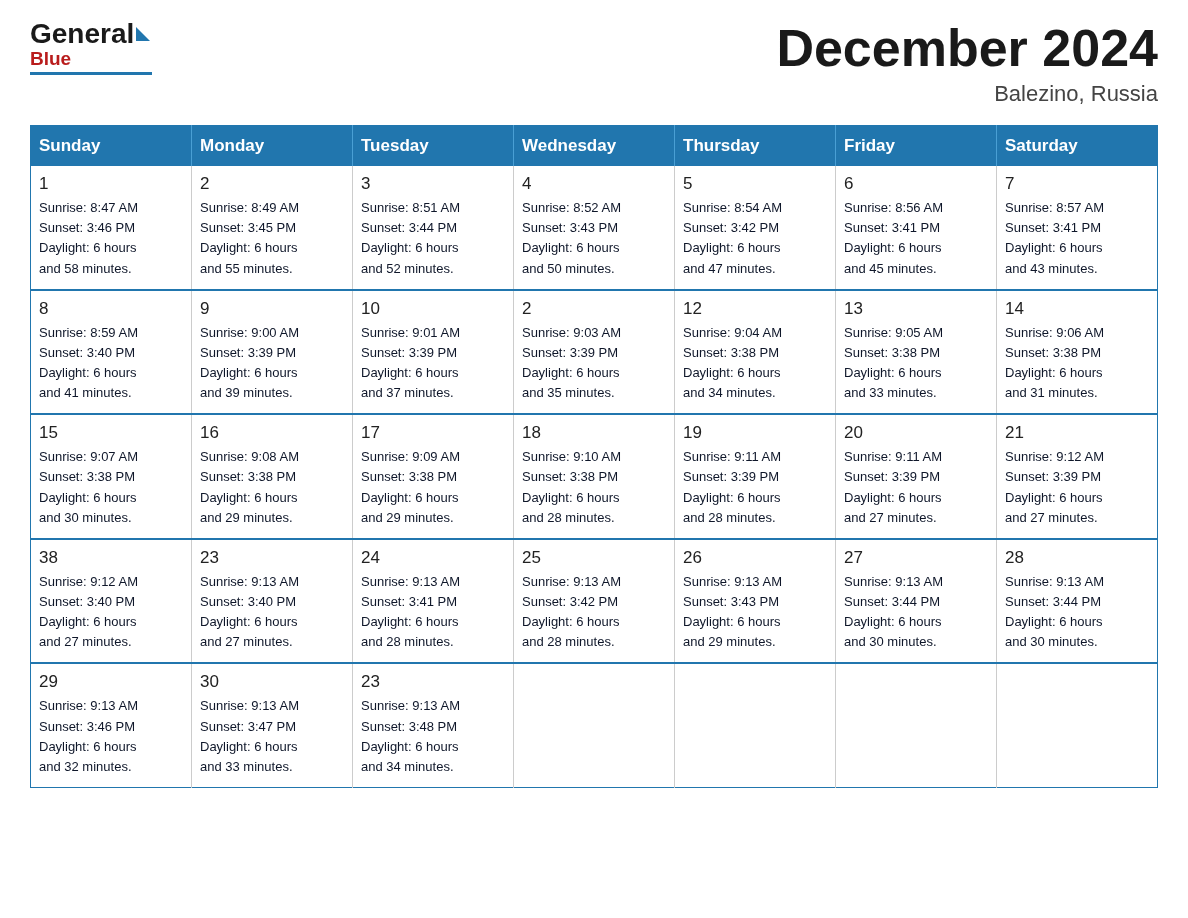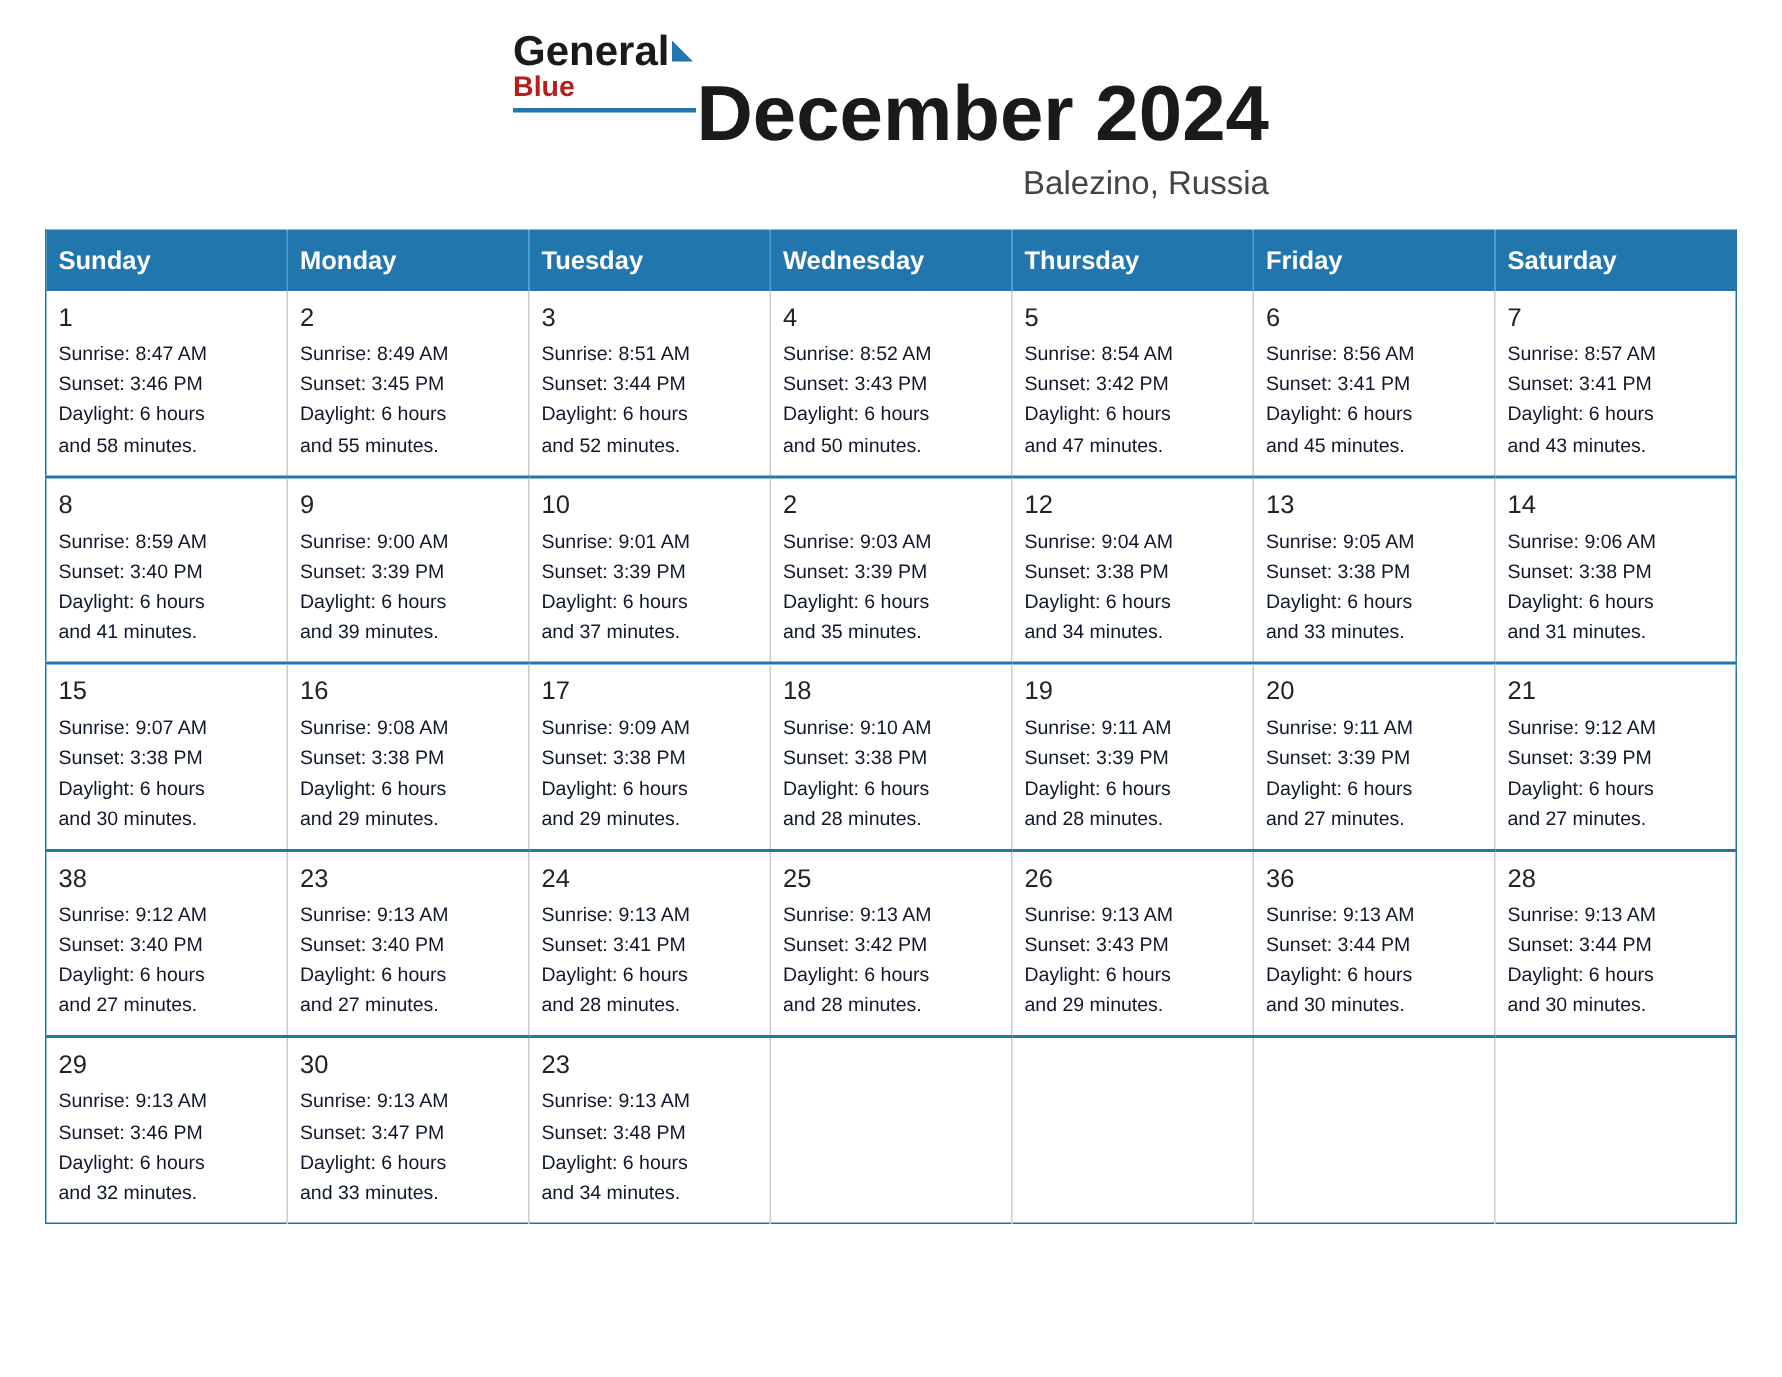--- a/index.html
+++ b/index.html
@@ -5,21 +5,21 @@
     * { margin: 0; padding: 0; box-sizing: border-box; }
     body {
       font-family: Arial, sans-serif;
       background: #fff;
       width: 1188px;
       min-height: 918px;
       padding: 20px 30px;
     }
     .header {
       display: flex;
-      justify-content: center;
+      justify-content: space-between;
       align-items: flex-start;
       margin-bottom: 18px;
     }
     .logo {
       display: flex;
       flex-direction: column;
       align-items: flex-start;
     }
     .logo-text {
       display: flex;
@@ -46,21 +46,20 @@
       font-weight: bold;
     }
     .logo-underline {
       width: 100%;
       height: 3px;
       background: #2176ae;
       margin-top: 2px;
     }
     .title-block {
       text-align: right;
-      margin-top: 28px;
     }
     .month-title {
       font-size: 52px;
       font-weight: bold;
       color: #1a1a1a;
       line-height: 1.1;
     }
     .location {
       font-size: 22px;
       color: #444;
@@ -375,21 +374,21 @@
         <td>
         <span class="day-number">26</span>
         <div class="day-info">
           Sunrise: 9:13 AM<br>
           Sunset: 3:43 PM<br>
           Daylight: 6 hours<br>
           and 29 minutes.
         </div>
       </td>
         <td>
-        <span class="day-number">36</span>
+        <span class="day-number">27</span>
         <div class="day-info">
           Sunrise: 9:13 AM<br>
           Sunset: 3:44 PM<br>
           Daylight: 6 hours<br>
           and 30 minutes.
         </div>
       </td>
         <td>
         <span class="day-number">28</span>
         <div class="day-info">

